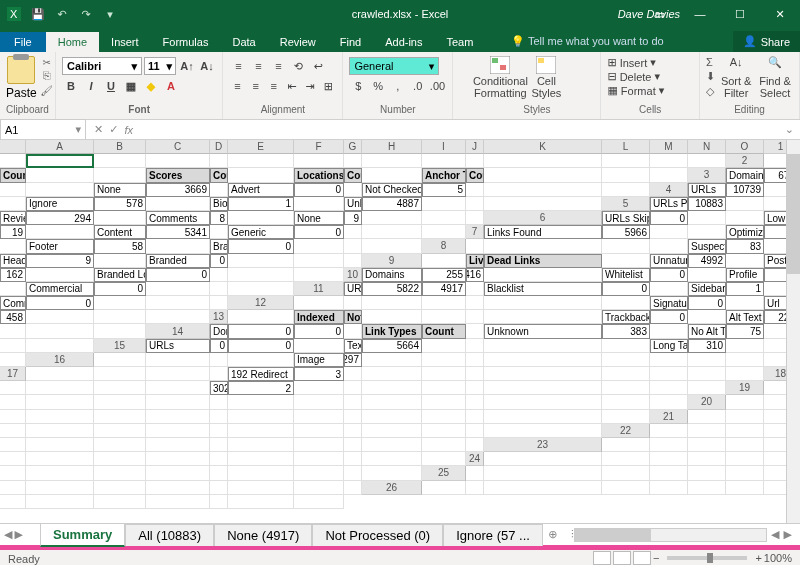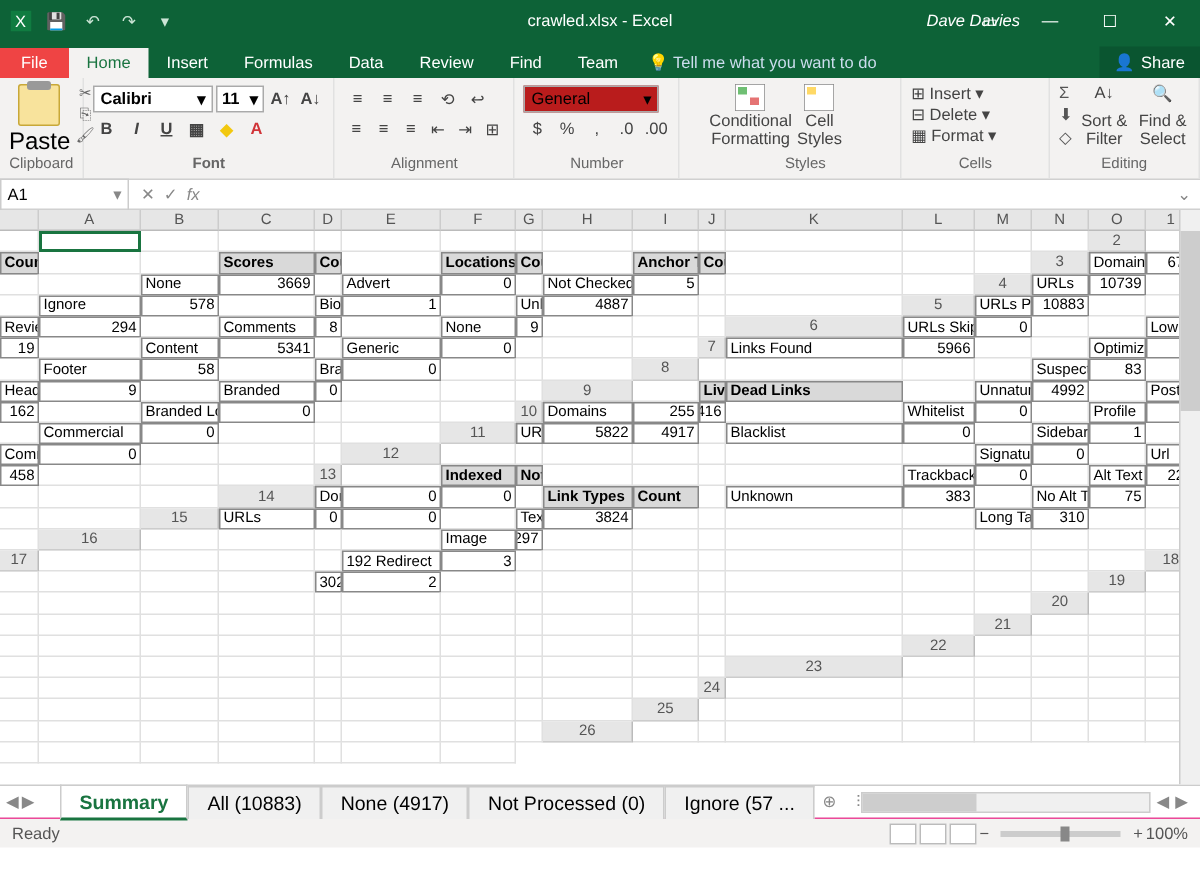--- a/index.html
+++ b/index.html
@@ -7,40 +7,40 @@
 .titlebar{height:28px;background:#0d6237;color:#cce5d6;display:flex;align-items:center;position:relative;}
 .titlebar .qa{display:flex;gap:4px;padding:0 4px;}
 .qa-btn{width:20px;height:20px;display:flex;align-items:center;justify-content:center;color:#cce5d6;}
 .title-center{position:absolute;left:50%;transform:translateX(-50%);color:#fff;}
 .title-user{position:absolute;right:120px;color:#fff;font-style:italic;}
 .win-btns{position:absolute;right:0;display:flex;}
 .win-btn{width:40px;height:28px;display:flex;align-items:center;justify-content:center;color:#fff;}
 .tabs{height:24px;background:#0d6237;display:flex;align-items:flex-end;color:#fff;}
 .tab{padding:4px 12px;cursor:pointer;}
 .tab.active{background:#f3f2f1;color:#197440;}
-.tab.file{background:#ef4444;padding:4px 14px;}
-.tellme{color:#cde;font-size:11px;padding:4px 8px;}
+.tab.file{background:#0369a1;padding:4px 14px;}
+.tellme{color:#cde;font-size:11px;padding:4px 8px;margin-left:18px;}
 .share{margin-left:auto;background:#0a5530;padding:4px 10px;display:flex;align-items:center;gap:4px;}
 .ribbon{height:68px;background:#f3f2f1;border-bottom:1px solid #d0d0d0;display:flex;}
 .group{border-right:1px solid #e1e1e1;padding:4px 6px;display:flex;flex-direction:column;justify-content:space-between;}
 .group-label{text-align:center;font-size:10px;color:#666;}
 .clipboard{width:56px;}
 .paste-col{display:flex;flex-direction:column;align-items:center;}
 .paste-icon{width:28px;height:28px;background:#f8e39c;border:1px solid #c8a838;border-radius:2px;position:relative;margin-bottom:2px;}
 .paste-icon:before{content:'';position:absolute;top:-3px;left:5px;width:16px;height:6px;background:#999;border-radius:2px;}
 .mini-btns{display:flex;flex-direction:column;gap:2px;margin-left:2px;}
 .mini{width:16px;height:12px;font-size:10px;color:#666;display:flex;align-items:center;justify-content:center;}
 .font-g{width:170px;font-weight:bold;}
 .font-row{display:flex;gap:2px;align-items:center;height:20px;}
 .font-sel{width:80px;height:18px;border:1px solid #aaa;background:#fff;font-size:10px;padding:0 4px;display:flex;align-items:center;justify-content:space-between;}
 .size-sel{width:32px;height:18px;border:1px solid #aaa;background:#fff;font-size:10px;display:flex;align-items:center;justify-content:space-between;padding:0 3px;}
 .rb-btn{width:18px;height:18px;display:flex;align-items:center;justify-content:center;color:#444;}
 .align-g{width:120px;}
 .num-g{width:110px;}
-.num-sel{width:90px;height:18px;border:1px solid #aaa;background:#b91c1c;display:flex;align-items:center;justify-content:space-between;padding:0 4px;}
+.num-sel{width:90px;height:18px;border:1px solid #aaa;background:#5eead4;display:flex;align-items:center;justify-content:space-between;padding:0 4px;}
 .styles-g{width:130px;margin-left:20px;}
 .cells-g{width:100px;}
 .edit-g{width:100px;}
 .styles-row{display:flex;gap:4px;align-items:flex-start;height:42px;}
 .style-btn{display:flex;flex-direction:column;align-items:center;width:42px;font-size:9px;text-align:center;color:#444;}
 .style-ico{width:20px;height:18px;margin-bottom:1px;}
 .cells-row{display:flex;flex-direction:column;gap:1px;font-size:10px;color:#444;}
 .cell-item{display:flex;align-items:center;gap:3px;height:13px;}
 .edit-row{display:flex;gap:3px;align-items:flex-start;height:42px;}
 .namebar{height:20px;background:#fff;border-bottom:1px solid #d0d0d0;display:flex;align-items:center;}
@@ -56,21 +56,21 @@
 .grid .cell.hdr{background:#d9d9d9;font-weight:bold;}
 .sel-cell{position:absolute;left:26px;top:14.2px;width:68px;height:14.2px;border:2px solid #197440;pointer-events:none;}
 .sheet-tabs{height:22px;background:#fff;border-top:1px solid #ccc;display:flex;align-items:center;}
 .st-nav{width:40px;display:flex;gap:2px;padding:0 4px;color:#888;}
 .st{padding:3px 12px;border:1px solid #ccc;border-bottom:none;background:#f0f0f0;font-size:13px;}
 .st.active{background:#fff;color:#197440;font-weight:bold;border-bottom:2px solid #197440;}
 .st-add{width:20px;text-align:center;color:#888;}
 .st-scroll{flex:1;display:flex;align-items:center;padding:0 8px;}
 .hscroll{flex:1;height:14px;background:#f0f0f0;border:1px solid #ccc;position:relative;}
 .hscroll-thumb{position:absolute;left:0;width:40%;height:100%;background:#cdcdcd;}
-.status{height:20px;background:#f3f2f1;border-top:1px solid #ec4899;display:flex;align-items:center;padding:0 8px;font-size:10px;color:#555;}
+.status{height:20px;background:#f3f2f1;border-top:5px solid #ec4899;display:flex;align-items:flex-end;padding:0 8px;font-size:10px;color:#555;}
 .status .views{margin-left:auto;display:flex;gap:2px;align-items:center;}
 .view-btn{width:18px;height:14px;border:1px solid #bbb;background:#fff;}
 .zoom-slider{width:80px;height:4px;background:#ccc;margin:0 6px;position:relative;}
 .zoom-thumb{position:absolute;left:50%;top:-3px;width:6px;height:10px;background:#888;}
 .vscroll{position:absolute;right:0;top:0;width:14px;height:383px;background:#f0f0f0;border-left:1px solid #ccc;}
 .vscroll-thumb{position:absolute;top:14px;width:100%;height:120px;background:#cdcdcd;}
 svg{display:block;}
 </style>
 </head>
 <body>
@@ -99,31 +99,32 @@
 </div>
 
 <div class="tabs">
   <div class="tab file">File</div>
   <div class="tab active">Home</div>
   <div class="tab">Insert</div>
   <div class="tab">Formulas</div>
   <div class="tab">Data</div>
   <div class="tab">Review</div>
   <div class="tab">Find</div>
+  <div class="tab">Add-ins</div>
   <div class="tab">Team</div>
   <div class="tellme">💡 <span>Tell me what you want to do</span></div>
   <div class="share">👤 <span>Share</span></div>
 </div>
 
 <div class="ribbon">
   <div class="group clipboard">
     <div style="display:flex;">
       <div class="paste-col">
         <div class="paste-icon"></div>
-        <span style="font-size:16px;">Paste</span>
+        <span style="font-size:12px;">Paste</span>
       </div>
       <div class="mini-btns">
         <span class="mini">✂</span>
         <span class="mini">⎘</span>
         <span class="mini">🖌</span>
       </div>
     </div>
     <div class="group-label">Clipboard</div>
   </div>
   <div class="group font-g">
@@ -502,21 +503,21 @@
       <div class="cell b r">75</div>
       <div class="cell "></div>
       <div class="cell "></div>
       <div class="cell "></div>
       <div class="rh">15</div>
       <div class="cell b">URLs</div>
       <div class="cell b r">0</div>
       <div class="cell b r">0</div>
       <div class="cell "></div>
       <div class="cell b">Text</div>
-      <div class="cell b r">3824</div>
+      <div class="cell b r">5664</div>
       <div class="cell "></div>
       <div class="cell "></div>
       <div class="cell "></div>
       <div class="cell "></div>
       <div class="cell b">Long Tail</div>
       <div class="cell b r">310</div>
       <div class="cell "></div>
       <div class="cell "></div>
       <div class="cell "></div>
       <div class="rh">16</div>

